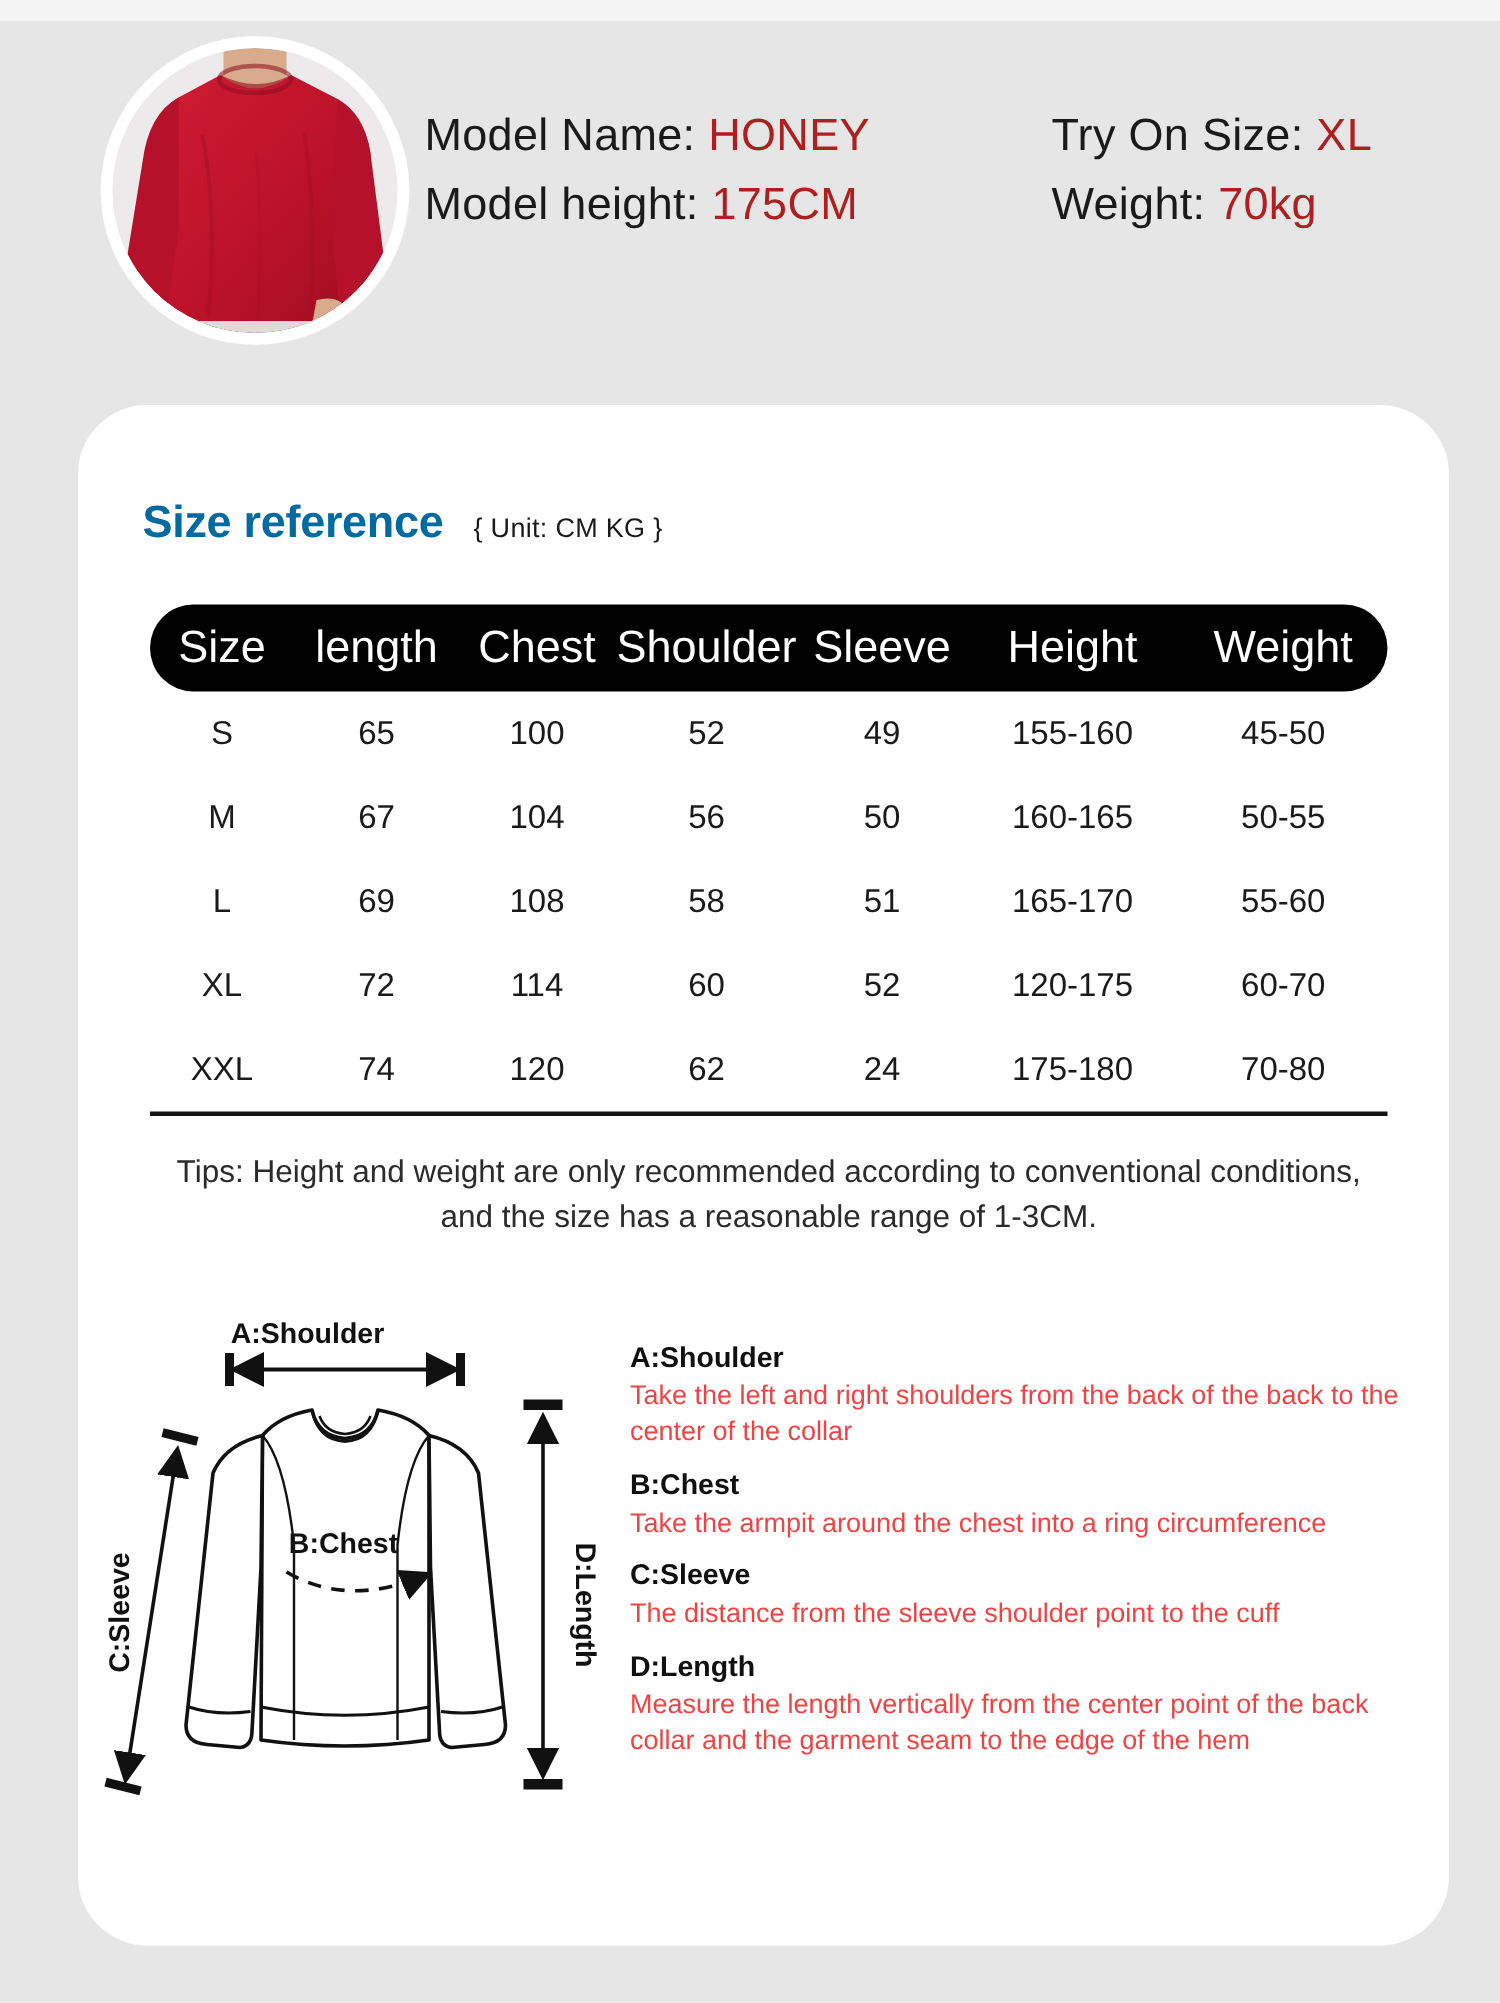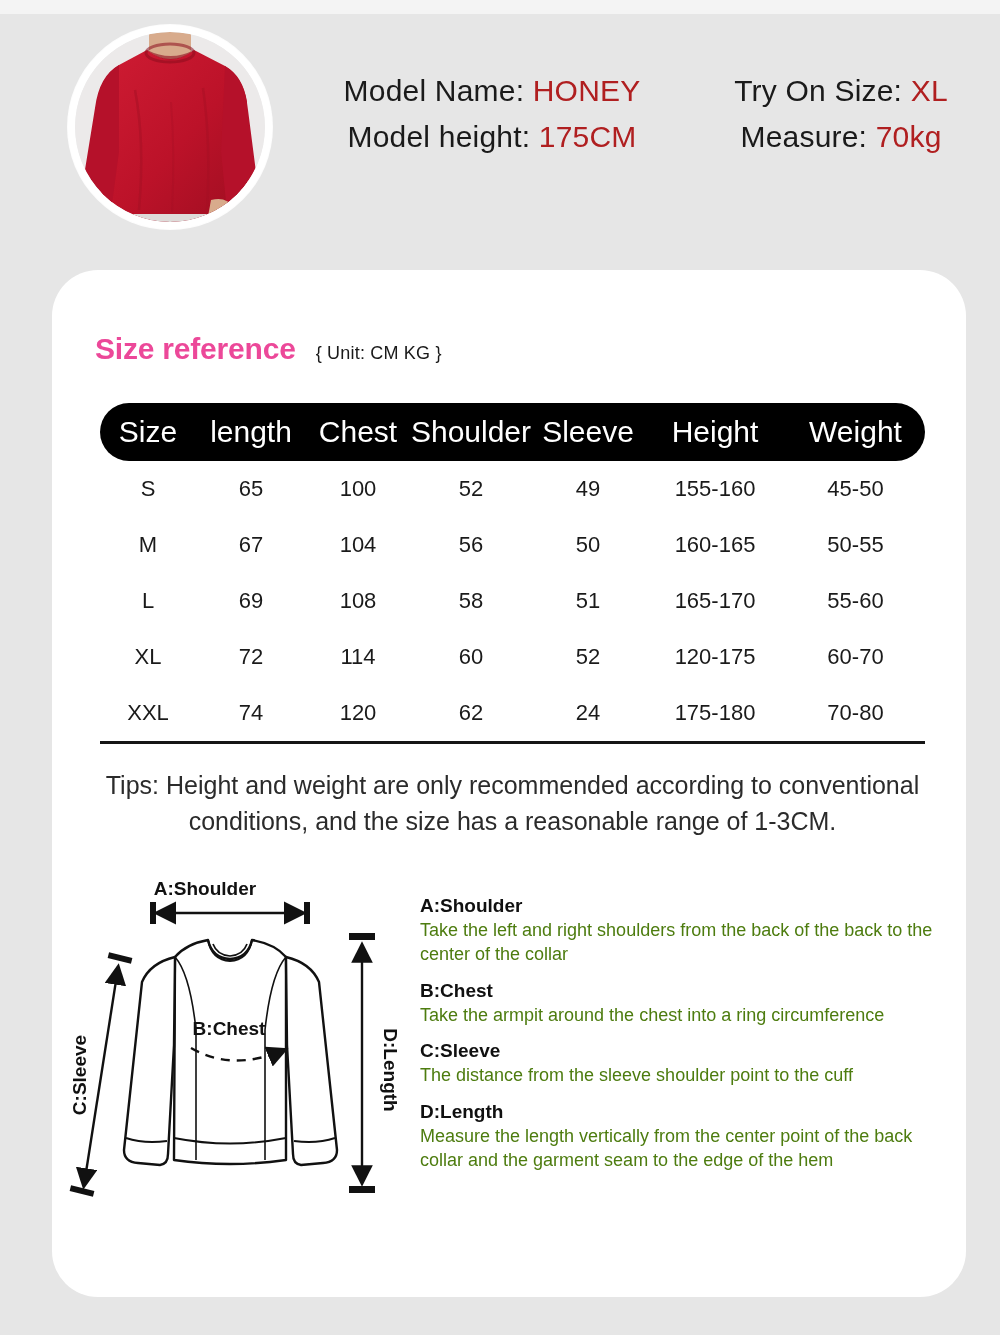--- a/index.html
+++ b/index.html
@@ -46,21 +46,20 @@
 
   .header-info {
     position: absolute;
     left: 283px; top: 60px;
     width: 700px;
   }
   .info-row {
     display: flex;
     align-items: baseline;
     margin-bottom: 12px;
-    text-align: center;
   }
   .info-cell {
     font-size: 30px;
     color: #1a1a1a;
     white-space: nowrap;
     letter-spacing: 0.2px;
   }
   .info-cell .val { color: #b01f20; }
 
   .col-a { width: 418px; }
@@ -79,21 +78,21 @@
   
   .section-title {
     position: absolute;
     left: 43px; top: 62px;
     display: flex;
     align-items: baseline;
   }
   .section-title .main {
     font-size: 30px;
     font-weight: bold;
-    color: #ec4899;
+    color: #0369a1;
     letter-spacing: -0.2px;
   }
   .section-title .unit {
     font-size: 18px;
     color: #1a1a1a;
     margin-left: 20px;
     letter-spacing: 0.2px;
   }
 
   
@@ -147,21 +146,21 @@
   .c-sleeve   { width: 112px; }
   .c-height   { width: 142px; margin-top: 12px; }
   .c-weight   { width: 139px; }
 
   
   .tips {
     position: absolute;
     left: 48px; top: 497px;
     width: 825px;
     text-align: center;
-    font-size: 25px;
+    font-size: 21px;
     line-height: 1.45;
     color: #2b2b2b;
   }
 
   
   .measure-area {
     position: absolute;
     left: 0; top: 600px;
     width: 996px;
     height: 380px;
@@ -182,21 +181,21 @@
   .desc-block { margin-bottom: 13px; }
   .desc-title {
     font-size: 19px;
     font-weight: bold;
     color: #101010;
     margin-bottom: 2px;
   }
   .desc-body {
     font-size: 18px;
     line-height: 1.32;
-    color: #4d7c0f;
+    color: #ef4444;
   }
 </style>
 </head>
 <body>
 
 <div class="top-strip"></div>
 
 <div class="header">
 
   <div class="model-photo">
@@ -246,21 +245,21 @@
         <span>Try On Size:</span>
         <span class="val">XL</span>
       </div>
     </div>
     <div class="info-row">
       <div class="info-cell col-a">
         <span>Model height:</span>
         <span class="val">175CM</span>
       </div>
       <div class="info-cell col-b">
-        <span>Measure:</span>
+        <span>Weight:</span>
         <span class="val">70kg</span>
       </div>
     </div>
   </div>
 </div>
 
 <div class="card">
 
   <div class="section-title">
     <span class="main">Size reference</span>

